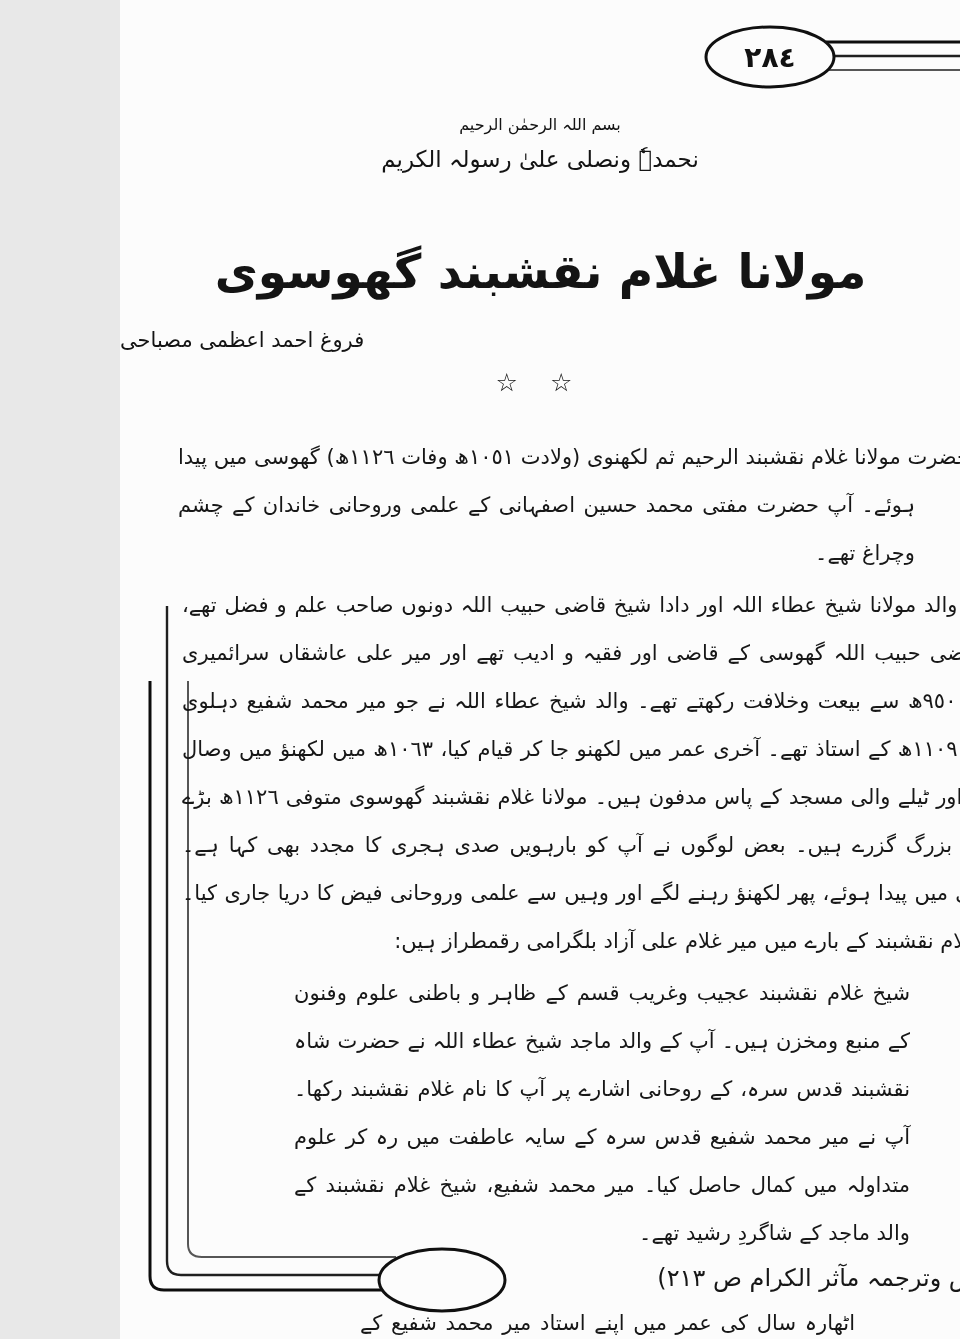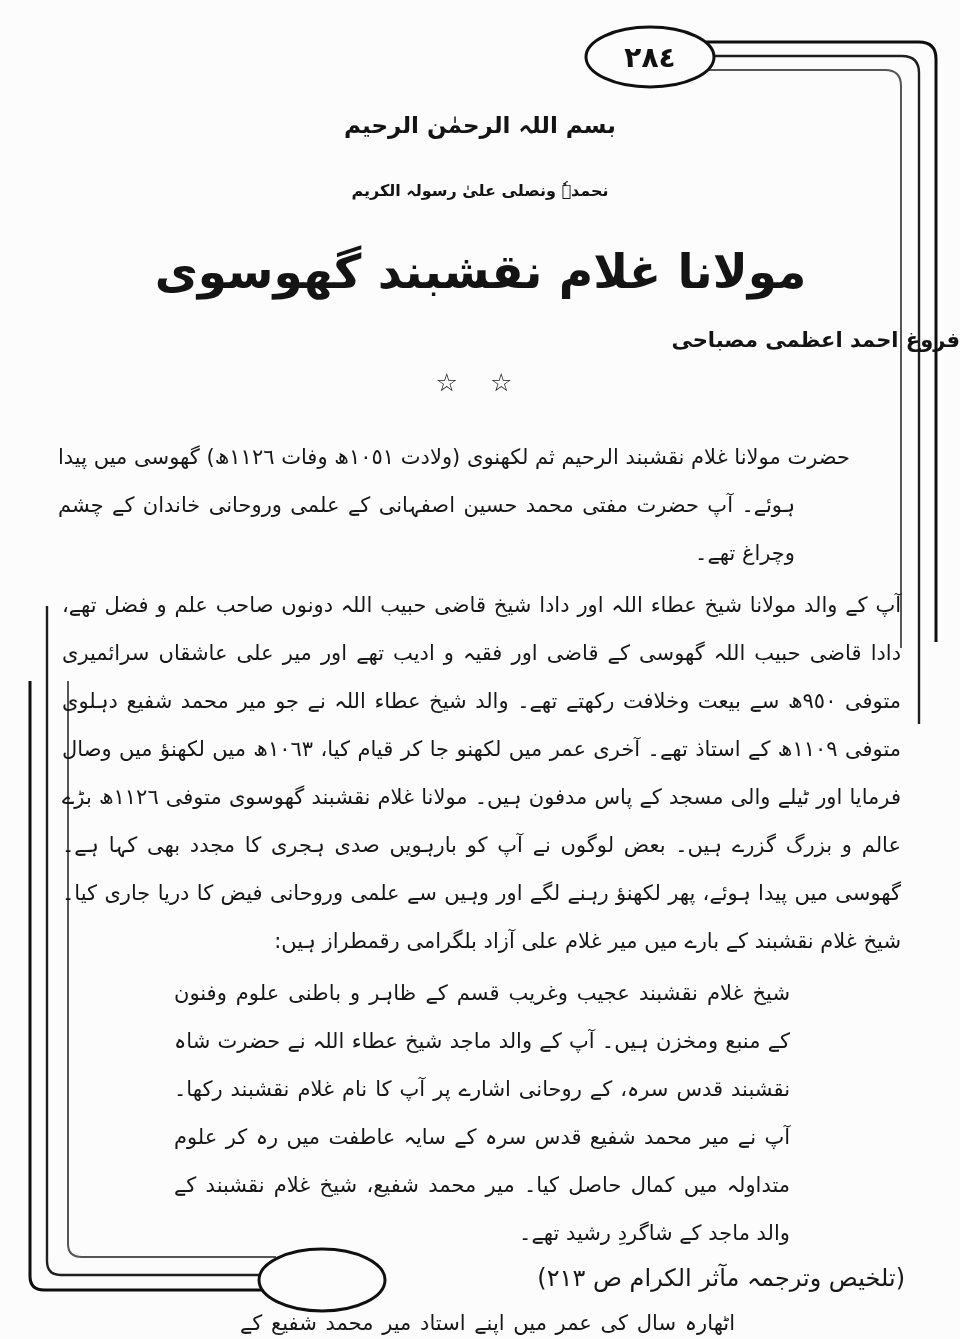--- a/index.html
+++ b/index.html
@@ -1,40 +1,40 @@
 <!DOCTYPE html>
 <html lang="ur" dir="rtl"><head>
 <meta charset="utf-8">
 <style>
   html,body{margin:0;padding:0;background:#e8e8e8;}
   .page{
     position:relative;
-    width:960px;height:1339px;
+    width:840px;height:1339px;
     background:#fcfcfc;
     overflow:hidden;
     font-family:"DejaVu Sans",sans-serif;
     color:#141414;
     direction:rtl;
   }
   .frame-svg{position:absolute;left:0;top:0;z-index:1;}
   .oval-num{
     position:absolute;z-index:2;
     display:flex;align-items:center;justify-content:center;
     font-weight:bold;direction:rtl;color:#111;
   }
   .oval-num.top{left:589px;top:31px;width:122px;height:52px;font-size:28px;letter-spacing:7px;}
   .oval-num.bottom{left:260px;top:1324px;width:124px;height:56px;font-size:28px;letter-spacing:3px;}
   .header-block{position:absolute;left:0;right:0;top:108px;text-align:center;z-index:2;}
-  .basmala{font-size:23px;font-weight:bold;line-height:34px;}
-  .hamdala{font-size:16px;font-weight:bold;line-height:34px;margin-top:32px;}
+  .basmala{font-size:16px;font-weight:normal;line-height:34px;}
+  .hamdala{font-size:23px;font-weight:normal;line-height:34px;margin-top:0;}
   .title{
     position:absolute;left:1px;right:0;top:232px;
     text-align:center;font-size:47px;font-weight:bold;line-height:80px;z-index:2;
   }
-  .byline{position:absolute;left:0;right:0;top:328px;text-align:right;font-size:21px;font-weight:bold;z-index:2;}
+  .byline{position:absolute;left:0;right:0;top:328px;text-align:left;font-size:21px;font-weight:normal;z-index:2;}
   .ornament{position:absolute;left:0;right:0;top:368px;text-align:center;font-size:25px;letter-spacing:12px;z-index:2;}
   .body-block{
     position:absolute;left:58px;top:433px;width:847px;z-index:2;
     font-size:21px;line-height:48px;text-align:justify;direction:rtl;
     color:#171717;
   }
   .para1{padding-right:110px;text-indent:-55px;margin:0;}
   .para2{margin:4px;}
   .quote{margin:0 115px 0 116px;}
   .citation{

